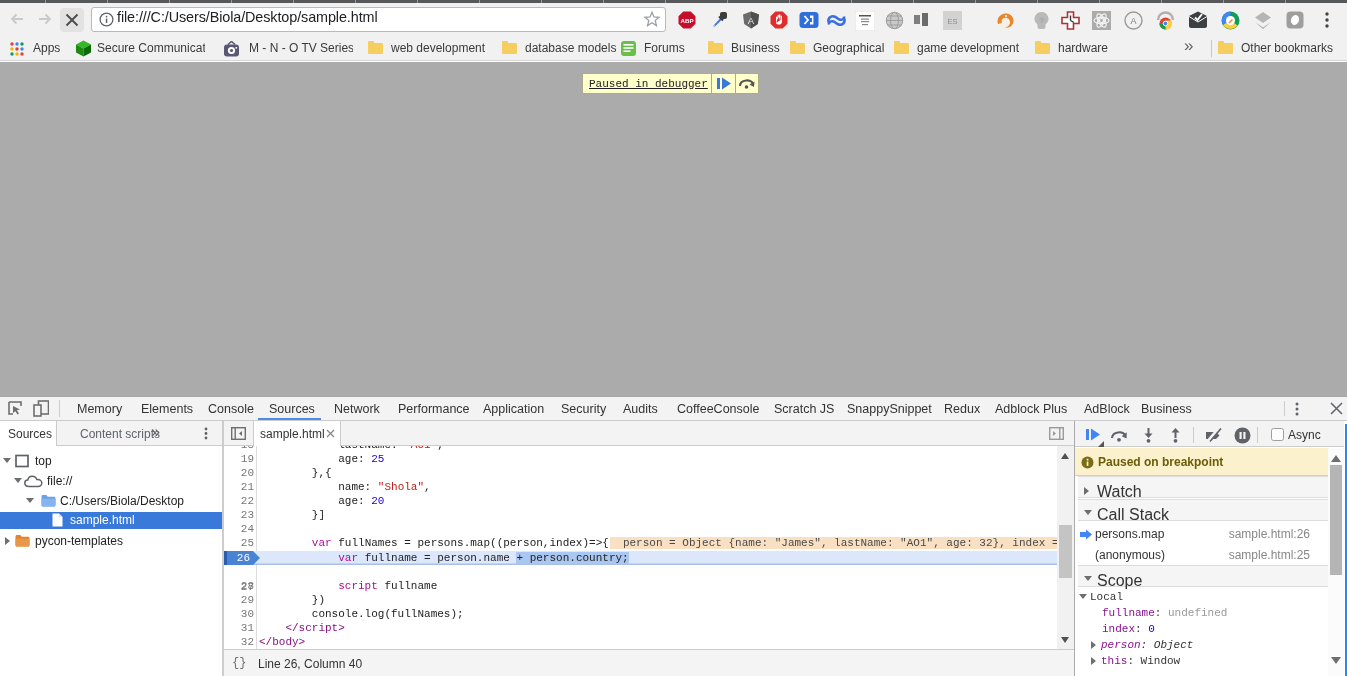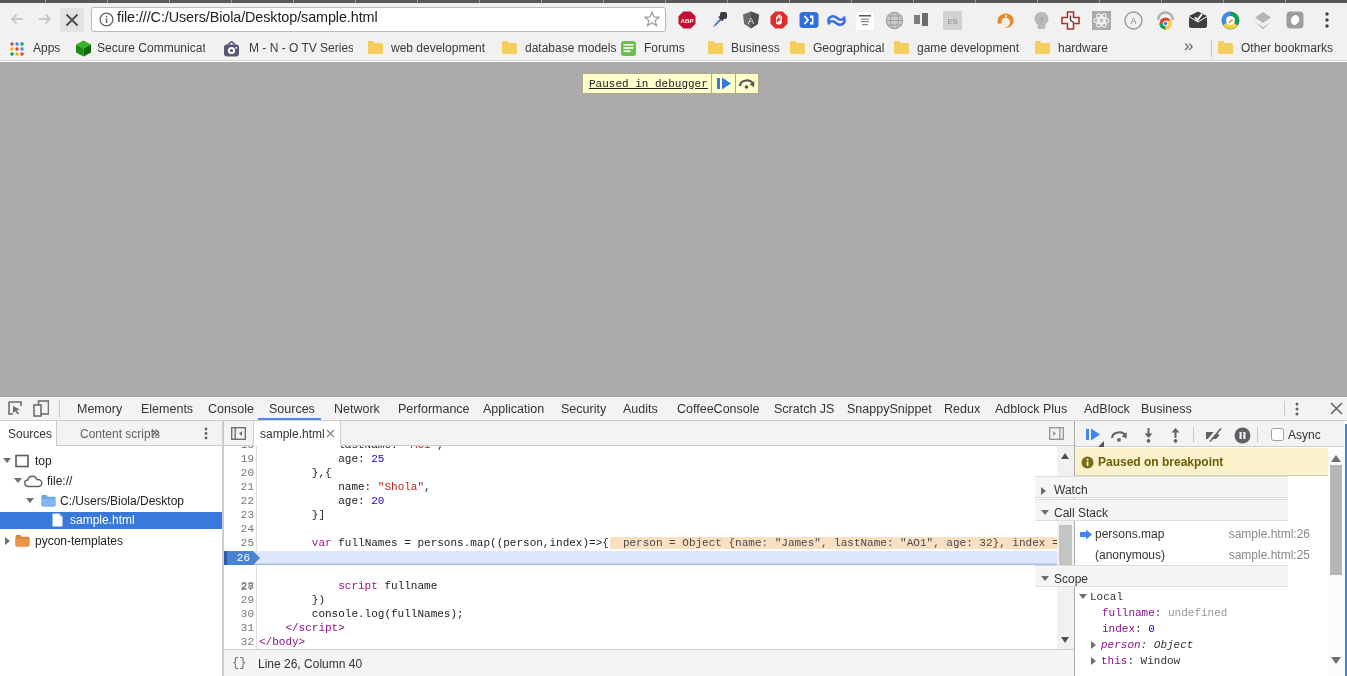--- a/index.html
+++ b/index.html
@@ -65,21 +65,21 @@
 
 #edscroll { left:1057px; top:446px; width:17px; height:203px; background:#f1f1f1; }
 #edthumb { left:1059px; top:525px; width:13px; height:53px; background:#c4c4c4; }
 
 #statusbar { left:224px; top:649px; width:850px; height:27px; background:#f4f4f4; border-top:1px solid #ccc; }
 #edsidedivider { left:1074px; top:421px; width:1px; height:255px; background:#aaa; }
 
 #sidebar { left:1075px; top:421px; width:269px; height:255px; background:#fff; }
 #dbgtoolbar { left:1075px; top:421px; width:269px; height:26px; background:#f3f3f3; border-bottom:1px solid #ccc; }
 #pausedmsg { left:1075px; top:448px; width:253px; height:28px; background:#fbf1cd; border-bottom:1px solid #d5d0b8; }
-.sbheader { position:absolute; left:1035px; width:253px; background:#f5f5f5; border-bottom:1px solid #ddd; font-size:12px; color:#333; }
+.sbheader { position:absolute; left:1078px; width:253px; background:#f5f5f5; border-bottom:1px solid #ddd; font-size:16px; color:#333; }
 .sbrow { position:absolute; left:1075px; width:253px; font-size:12px; color:#333; }
 .sbloc { position:absolute; font-size:12px; color:#888; }
 .scopetext { position:absolute; font-family:"Liberation Mono",monospace; font-size:11px; color:#333; white-space:pre; }
 .pname { color:#881391; }
 .pval-und { color:#999; }
 .pval-num { color:#1c00cf; }
 #sbscroll { left:1328px; top:448px; width:16px; height:228px; background:#fbfbfb; }
 #sbthumb { left:1330px; top:465px; width:12px; height:110px; background:#b5b5b5; }
 #blueedge { left:1345px; top:424px; width:2px; height:252px; background:#2b8ae2; }
 .csep { position:absolute; width:1px; background:#ccc; }
@@ -505,21 +505,21 @@
  <div id="l26bg"></div>
  <div id="codelines">
       <div class="eline" style="top: -8px;"><div class="g">18</div><div class="c"><span>            lastName: </span><span class="str">"AO1"</span><span>,</span></div></div>
       <div class="eline" style="top: 6.07px;"><div class="g">19</div><div class="c"><span>            age: </span><span class="num">25</span></div></div>
       <div class="eline" style="top: 20.14px;"><div class="g">20</div><div class="c"><span>        },{</span></div></div>
       <div class="eline" style="top: 34.21px;"><div class="g">21</div><div class="c"><span>            name: </span><span class="str">"Shola"</span><span>,</span></div></div>
       <div class="eline" style="top: 48.28px;"><div class="g">22</div><div class="c"><span>            age: </span><span class="num">20</span></div></div>
       <div class="eline" style="top: 62.35px;"><div class="g">23</div><div class="c"><span>        }]</span></div></div>
       <div class="eline" style="top: 76.42px;"><div class="g">24</div><div class="c"></div></div>
       <div class="eline" style="top: 90.49px;"><div class="g">25</div><div class="c"><span>        </span><span class="kw">var</span><span> fullNames = persons.map((person,index)=&gt;{</span><span class="hint">person = Object {name: "James", lastName: "AO1", age: 32}, index = 0</span></div></div>
-      <div class="eline" style="top: 104.56px;"><div class="g"></div></div>
+      <div class="eline" style="top: 104.56px;"><div class="g"></div><div class="c"><span>            </span><span class="kw">var</span><span> fullname = person.name </span><span class="sel">+ person.country;</span></div></div>
       <div class="eline" style="top: 134px; gap: 17px;"><div class="g">27</div></div>
       <div class="eline" style="top: 132.7px;"><div class="g">28</div><div class="c"><span>            </span><span class="kw">script</span><span> fullname</span></div></div>
       <div class="eline" style="top: 146.77px;"><div class="g">29</div><div class="c"><span>        })</span></div></div>
       <div class="eline" style="top: 160.84px;"><div class="g">30</div><div class="c"><span>        console.log(fullNames);</span></div></div>
       <div class="eline" style="top: 174.91px;"><div class="g">31</div><div class="c"><span>    </span><span class="tag">&lt;/script&gt;</span></div></div>
       <div class="eline" style="top: 188.98px;"><div class="g">32</div><div class="c"><span class="tag">&lt;/body&gt;</span></div></div>
     </div>
  <div id="l26badge">26</div>
 </div>
 <div id="edscroll" class="abs"></div>

